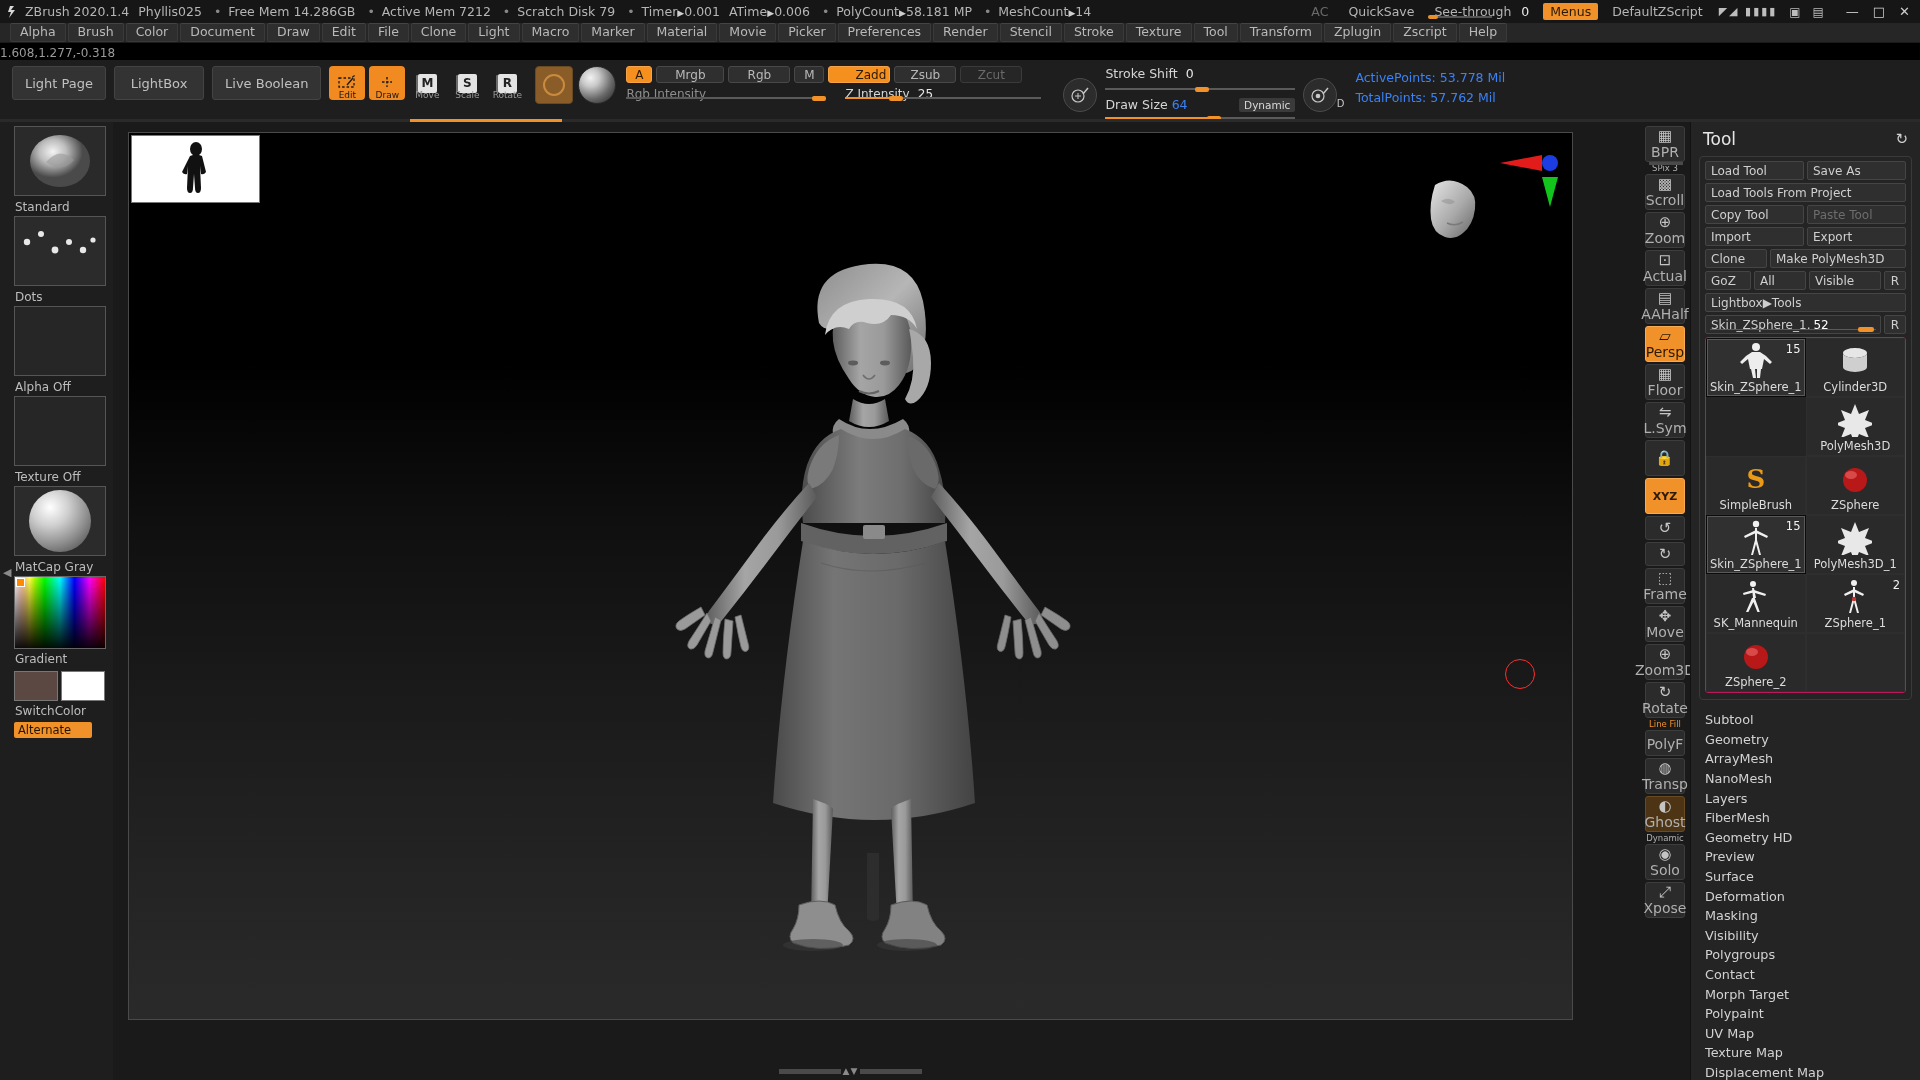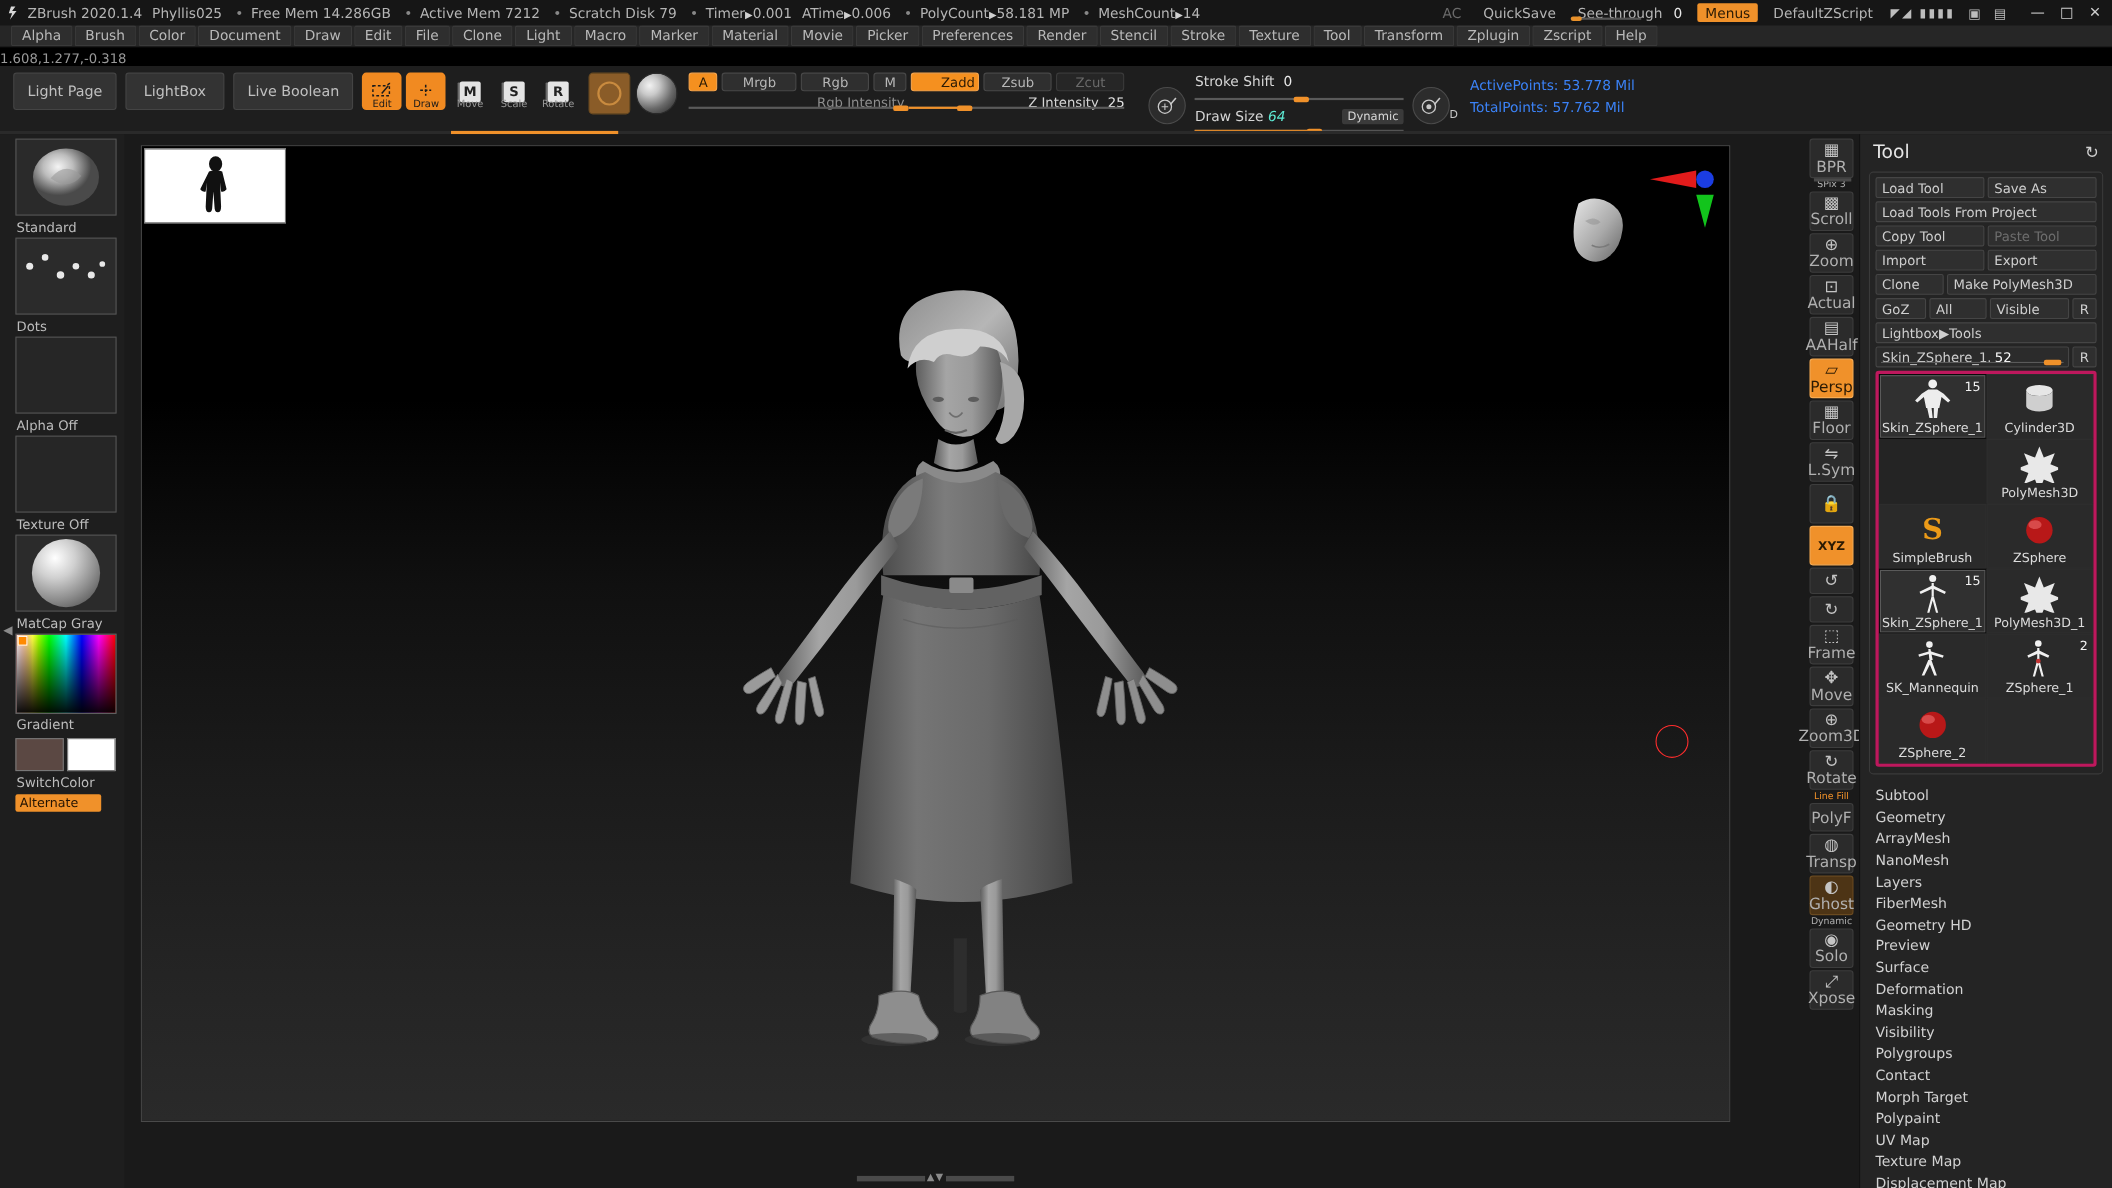--- a/index.html
+++ b/index.html
@@ -144,21 +144,21 @@
   .tp-btn.dim { color:#6d6d6d; }
   .tp-btn.fixed { flex:0 0 auto; padding:0 6px; justify-content:center;}
   .tp-slider { position:relative; height:19px; background:#2b2b2b; border:1px solid #454545;
                border-radius:2px; display:flex; align-items:center; padding-left:5px; font-size:12px;
                color:#cfcfcf; flex:1; overflow:hidden;}
   .tp-slider .num { color:#fff; margin-left:3px; }
   .tp-slider .trk { position:absolute; left:4px; right:4px; bottom:3px; height:1px; background:#5a5a5a;}
   .tp-slider .kn { position:absolute; bottom:1px; height:5px; width:16px; background:#f0912a; border-radius:2px;}
   
   #tp-grid { display:grid; grid-template-columns:1fr 1fr; gap:0px; margin-top:3px;
-             border:3px solid #be185d; border-radius:3px; overflow:hidden;}
+             border:1px solid #be185d; border-radius:3px; overflow:hidden;}
   .tcell { height:59px; position:relative; border:1px solid #2e2e2e; background:#2a2a2a;
            display:flex; flex-direction:column; align-items:center; justify-content:flex-end; }
   .tcell.sel { border:1px solid #0a0a0a; background:#303030; box-shadow:inset 0 0 0 1px #5a5a5a;}
   .tcell .cap { font-size:11.5px; color:#dcdcdc; width:100%; text-align:center;
                 white-space:nowrap; overflow:hidden; line-height:1.2; padding-bottom:1px;}
   .tcell .badge { position:absolute; right:4px; top:3px; font-size:11.5px; color:#f2f2f2;}
   .tcell .ico { position:absolute; top:2px; left:0; right:0; height:40px;
                 display:flex; align-items:center; justify-content:center;}
   
   #tp-list { margin-top:10px; padding-left:14px; }
@@ -282,21 +282,21 @@
   <div class="mode-wrap">
     <div class="mode-row">
       <span class="mbtn on" style="width:26px;padding:0;">A</span>
       <span class="mbtn" style="width:68px;">Mrgb</span>
       <span class="mbtn" style="width:62px;">Rgb</span>
       <span class="mbtn" style="width:30px;padding:0;justify-content:center;">M</span>
       <span class="mbtn on" style="width:62px;padding-left:32px;">Zadd</span>
       <span class="mbtn" style="width:62px;">Zsub</span>
       <span class="mbtn dim" style="width:62px;">Zcut</span>
     </div>
-    <div class="mode-row" style="gap:4px;text-align:right;">
+    <div class="mode-row" style="gap:23px;">
       <div style="width:196px;position:relative;">
         <span class="slider-lbl">Rgb Intensity</span>
         <div class="slider-track" style="position:absolute;left:0;right:0;bottom:-3px;">
           <div class="bar"></div>
             <div class="knob" style="left:186px;"></div>
         </div>
       </div>
       <div style="width:196px;position:relative;">
         <span class="slider-lbl" style="color:#d6d6d6;">Z Intensity</span>
         <span style="color:#e8e8e8;font-size:12px;margin-left:4px;">25</span>
@@ -322,21 +322,21 @@
       <div style="position:relative;">
         <span style="font-size:12.5px;color:#d6d6d6;">Stroke Shift</span>
         <span style="font-size:12.5px;color:#e8e8e8;margin-left:4px;">0</span>
         <div class="slider-track" style="margin-top:2px;">
             <div class="bar"></div>
             <div class="knob" style="left:90px;"></div>
           </div>
       </div>
       <div style="position:relative;margin-top:2px;display:flex;align-items:center;">
         <span style="font-size:12.5px;color:#d6d6d6;">Draw Size</span>
-        <span style="font-size:12.5px;color:#5eead4;margin-left:4px;font-style:italic;">64</span>
+        <span style="font-size:12.5px;color:#3b82f6;margin-left:4px;">64</span>
         <span class="dyn-tag" style="margin-left:auto;">Dynamic</span>
       </div>
       <div class="slider-track">
           <div class="bar"></div>
           <div class="fill" style="width:108px;"></div>
           <div class="knob" style="left:102px;"></div>
         </div>
     </div>
     <div class="sbtn" style="position:relative;">
       <svg width="20" height="20" viewBox="0 0 20 20">

